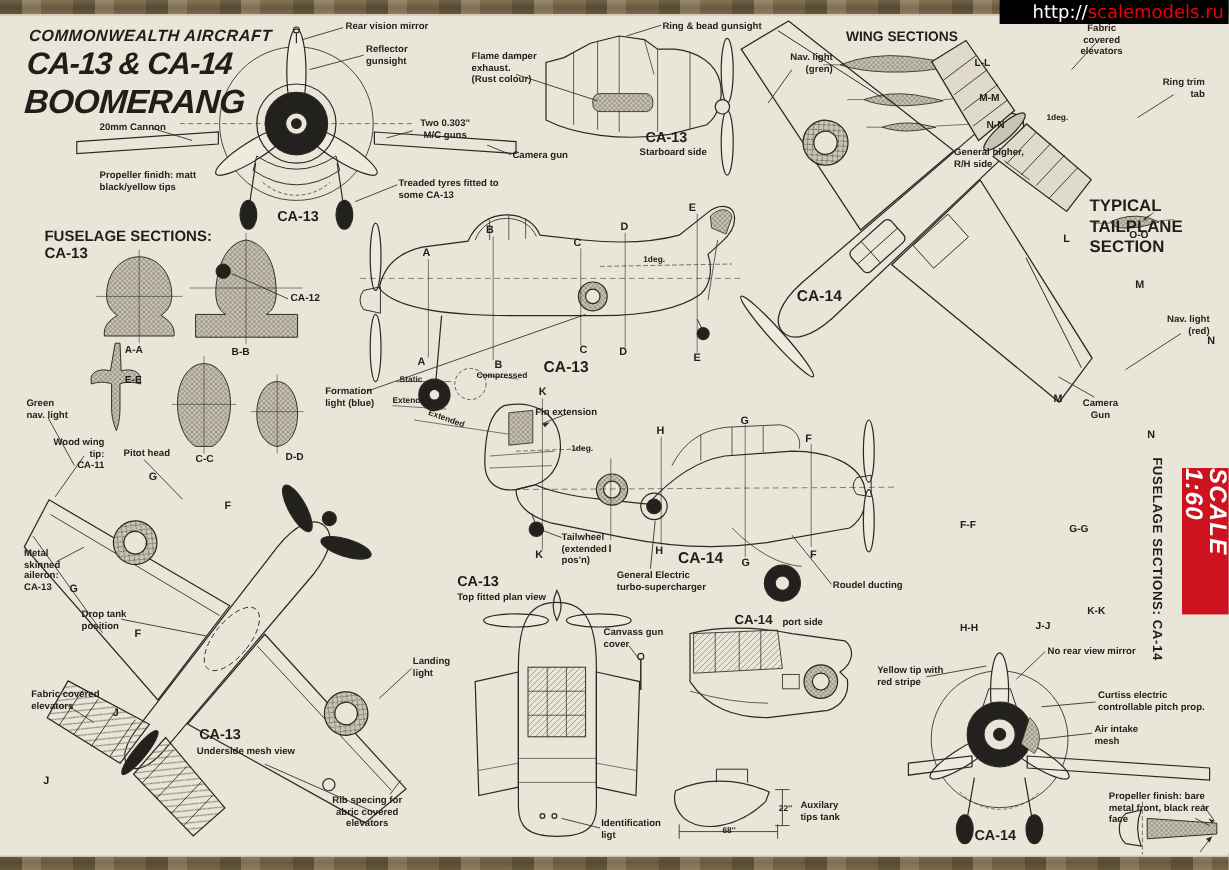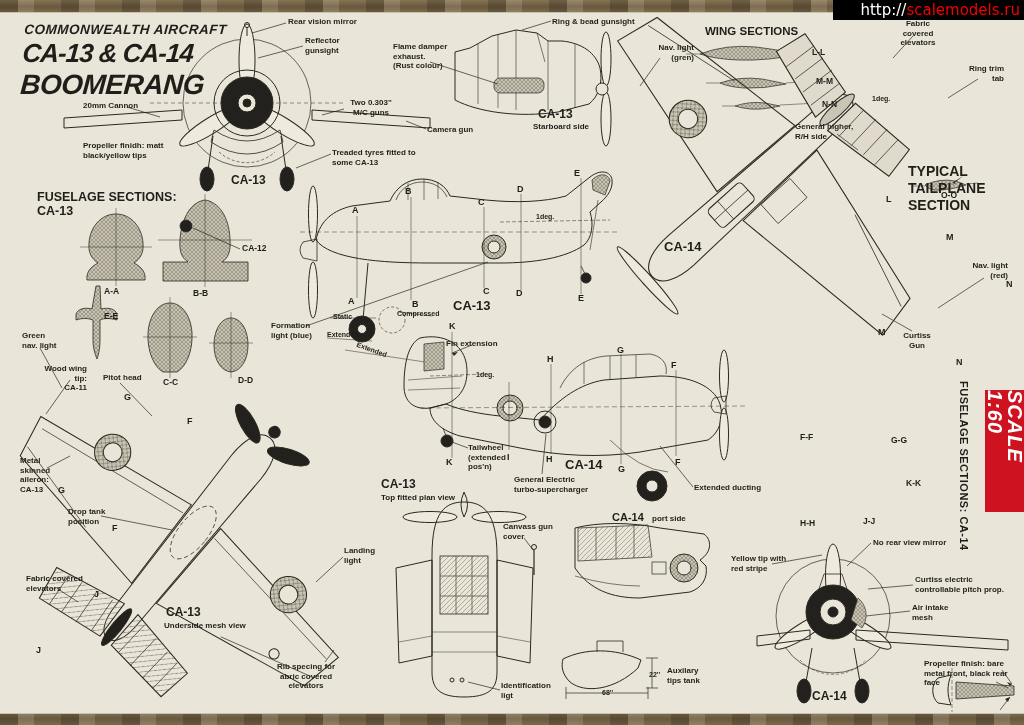--- a/index.html
+++ b/index.html
@@ -432,36 +432,36 @@
 <div class="lbl r" style="left:650px;top:43px;width:44px">Nav. light
 (gren)</div>
 <div class="lbl c" style="left:890px;top:19px;width:56px">Fabric covered
 elevators</div>
 <div class="lbl r" style="left:958px;top:64px;width:46px">Ring trim
 tab</div>
 <div class="lbl" style="left:795px;top:122px">General higher,
 R/H side</div>
 <div class="lbl r" style="left:968px;top:261px;width:40px">Nav. light
 (red)</div>
-<div class="lbl c" style="left:898px;top:331px;width:38px">Curtiss
+<div class="lbl c" style="left:898px;top:331px;width:38px">Camera
 Gun</div>
 <div class="lbl" style="left:22px;top:331px">Green
 nav. light</div>
 <div class="lbl r" style="left:33px;top:364px;width:54px">Wood wing tip:
 CA-11</div>
 <div class="lbl" style="left:103px;top:373px">Pitot head</div>
 <div class="lbl" style="left:271px;top:321px">Formation
 light (blue)</div>
 <div class="lbl" style="left:446px;top:339px">Fin extension</div>
 <div class="lbl" style="left:468px;top:443px">Tailwheel
 (extended
 pos'n)</div>
 <div class="lbl" style="left:514px;top:475px">General Electric
 turbo-supercharger</div>
-<div class="lbl" style="left:694px;top:483px">Extended ducting</div>
+<div class="lbl" style="left:694px;top:483px">Roudel ducting</div>
 <div class="lbl" style="left:20px;top:456px">Metal
 skinned
 aileron:
 CA-13</div>
 <div class="lbl" style="left:68px;top:507px">Drop tank
 position</div>
 <div class="lbl" style="left:26px;top:574px">Fabric covered
 elevators</div>
 <div class="lbl" style="left:344px;top:546px">Landing
 light</div>
@@ -503,21 +503,21 @@
 <div class="sm" style="left:163px;top:378px">C-C</div>
 <div class="sm" style="left:238px;top:376px">D-D</div>
 <div class="sm" style="left:812px;top:48px">L-L</div>
 <div class="sm" style="left:816px;top:77px">M-M</div>
 <div class="sm" style="left:822px;top:100px">N-N</div>
 <div class="sm" style="left:941px;top:191px">O-O</div>
 <div class="sm" style="left:800px;top:433px">F-F</div>
 <div class="sm" style="left:891px;top:436px">G-G</div>
 <div class="sm" style="left:800px;top:519px">H-H</div>
 <div class="sm" style="left:863px;top:517px">J-J</div>
-<div class="sm" style="left:906px;top:479px">K-K</div>
+<div class="sm" style="left:906px;top:505px">K-K</div>
 
 <div class="mk" style="left:352px;top:206px">A</div>
 <div class="mk" style="left:348px;top:297px">A</div>
 <div class="mk" style="left:405px;top:187px">B</div>
 <div class="mk" style="left:412px;top:300px">B</div>
 <div class="mk" style="left:478px;top:198px">C</div>
 <div class="mk" style="left:483px;top:287px">C</div>
 <div class="mk" style="left:517px;top:185px">D</div>
 <div class="mk" style="left:516px;top:289px">D</div>
 <div class="mk" style="left:574px;top:169px">E</div>

